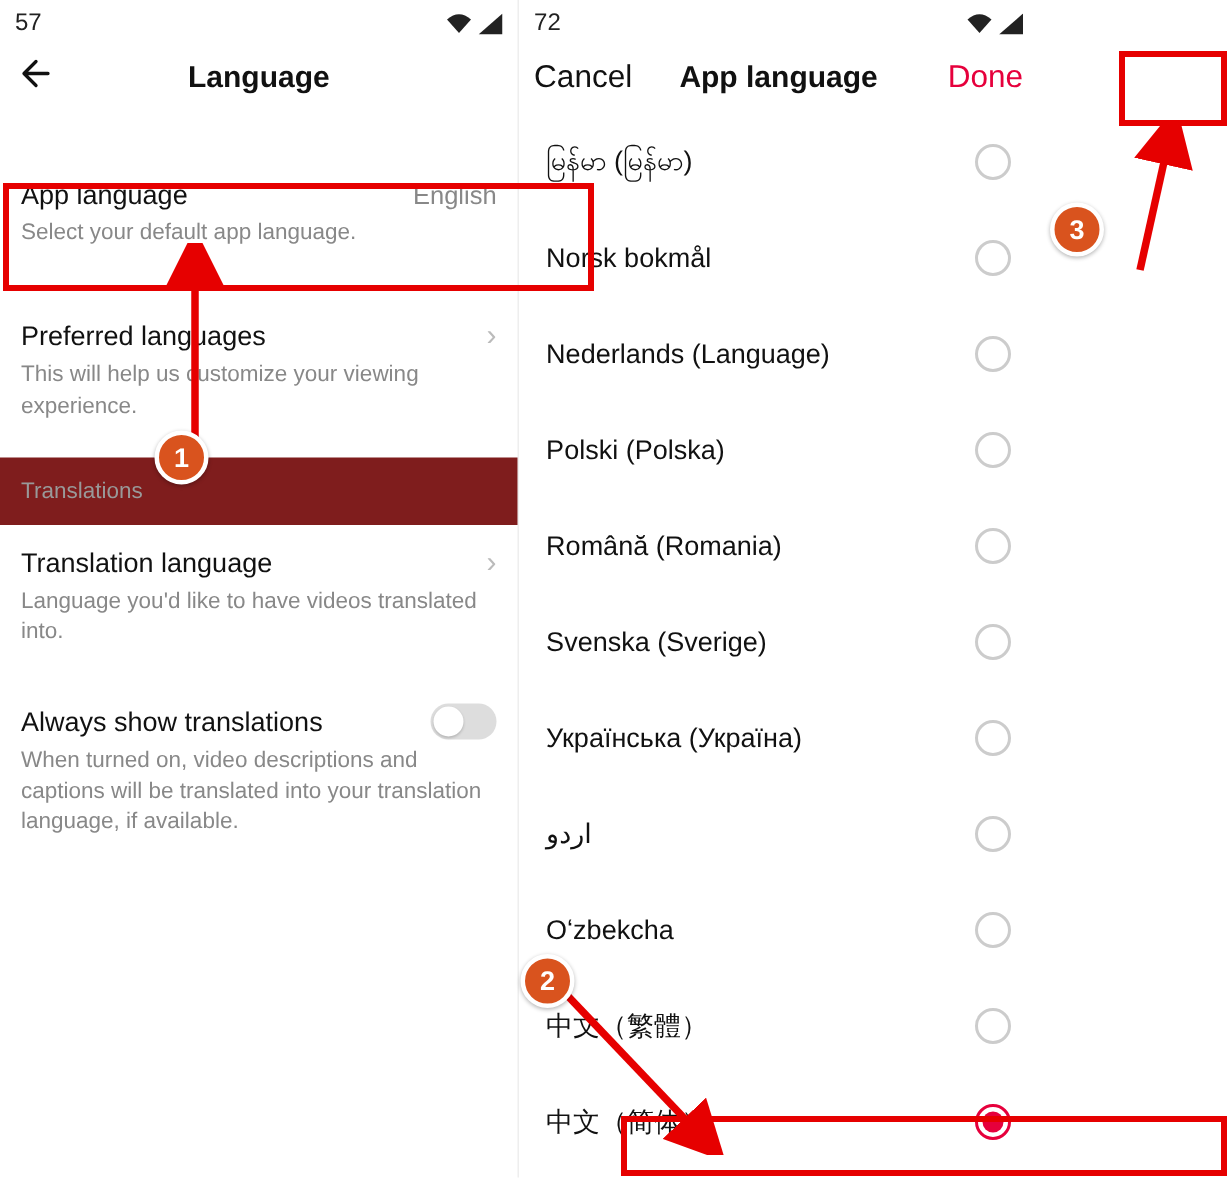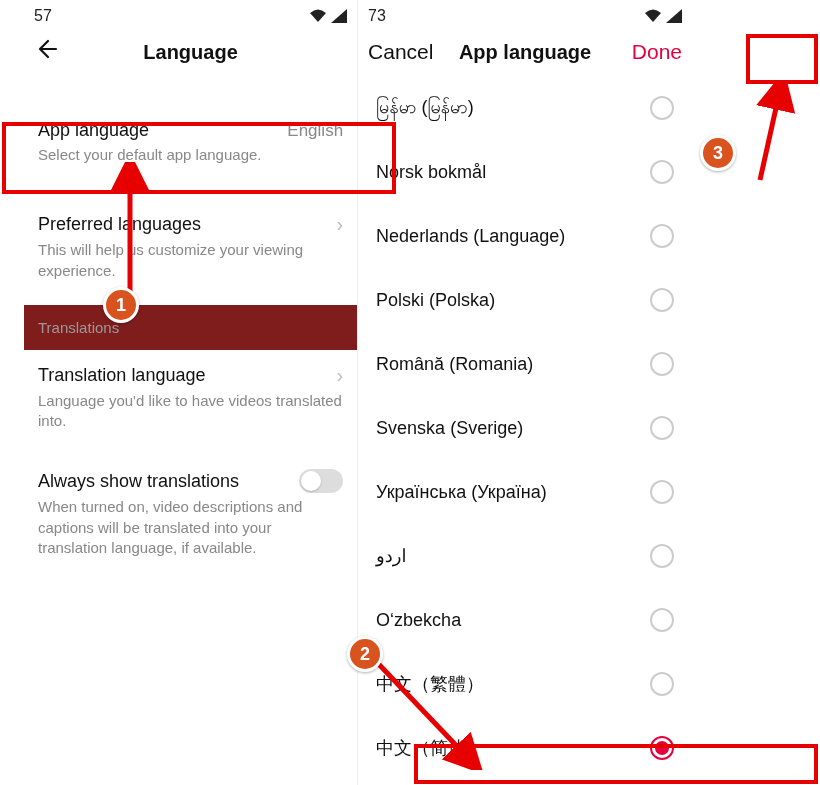--- a/index.html
+++ b/index.html
@@ -1,17 +1,17 @@
 <!DOCTYPE html>
 <html><head>
 <meta charset="utf-8">
 <style>
   * { box-sizing: border-box; margin: 0; padding: 0; }
   body { font-family: -apple-system, Helvetica, Arial, sans-serif; background: #fff; width: 820px; height: 785px; position: relative; overflow: hidden; }
-  .screens { display: flex; width: 692px; height: 785px; padding-left: 24px; }
+  .screens { display: flex; width: 692px; height: 785px; }
   .screen { position: relative; width: 410px; height: 785px; background: #fff; }
   .screen.left { border-right: 1px solid #eee; }
 
   .statusbar { display: flex; justify-content: space-between; align-items: center; padding: 4px 10px 0 10px; height: 28px; font-size: 16px; color: #222; }
   .status-icons { display: flex; gap: 4px; align-items: center; }
 
   .header { display: flex; align-items: center; justify-content: flex-start; height: 48px; padding: 0 10px; }
   .header .title { flex: 1; text-align: center; font-size: 20px; font-weight: 600; color: #111; }
   .back { font-size: 24px; color: #111; width: 30px; }
   .header .side { width: 60px; font-size: 21px; color: #111; }
@@ -106,21 +106,21 @@
           <span>Always show translations</span>
           <span class="toggle"></span>
         </div>
         <div class="item-sub">When turned on, video descriptions and captions will be translated into your translation language, if available.</div>
       </div>
     </div>
   </div>
 
   <div class="screen right">
     <div class="statusbar">
-      <span>73</span>
+      <span>72</span>
       <span class="status-icons">
         <svg width="18" height="14" viewBox="0 0 18 14">
             <path d="M9 13 L1 4 Q9 -3 17 4 Z" fill="#222"></path>
           </svg>
         <svg width="16" height="14" viewBox="0 0 16 14">
             <path d="M0 14 L16 14 L16 0 Z" fill="#222"></path>
           </svg>
       </span>
     </div>
     <div class="header">

